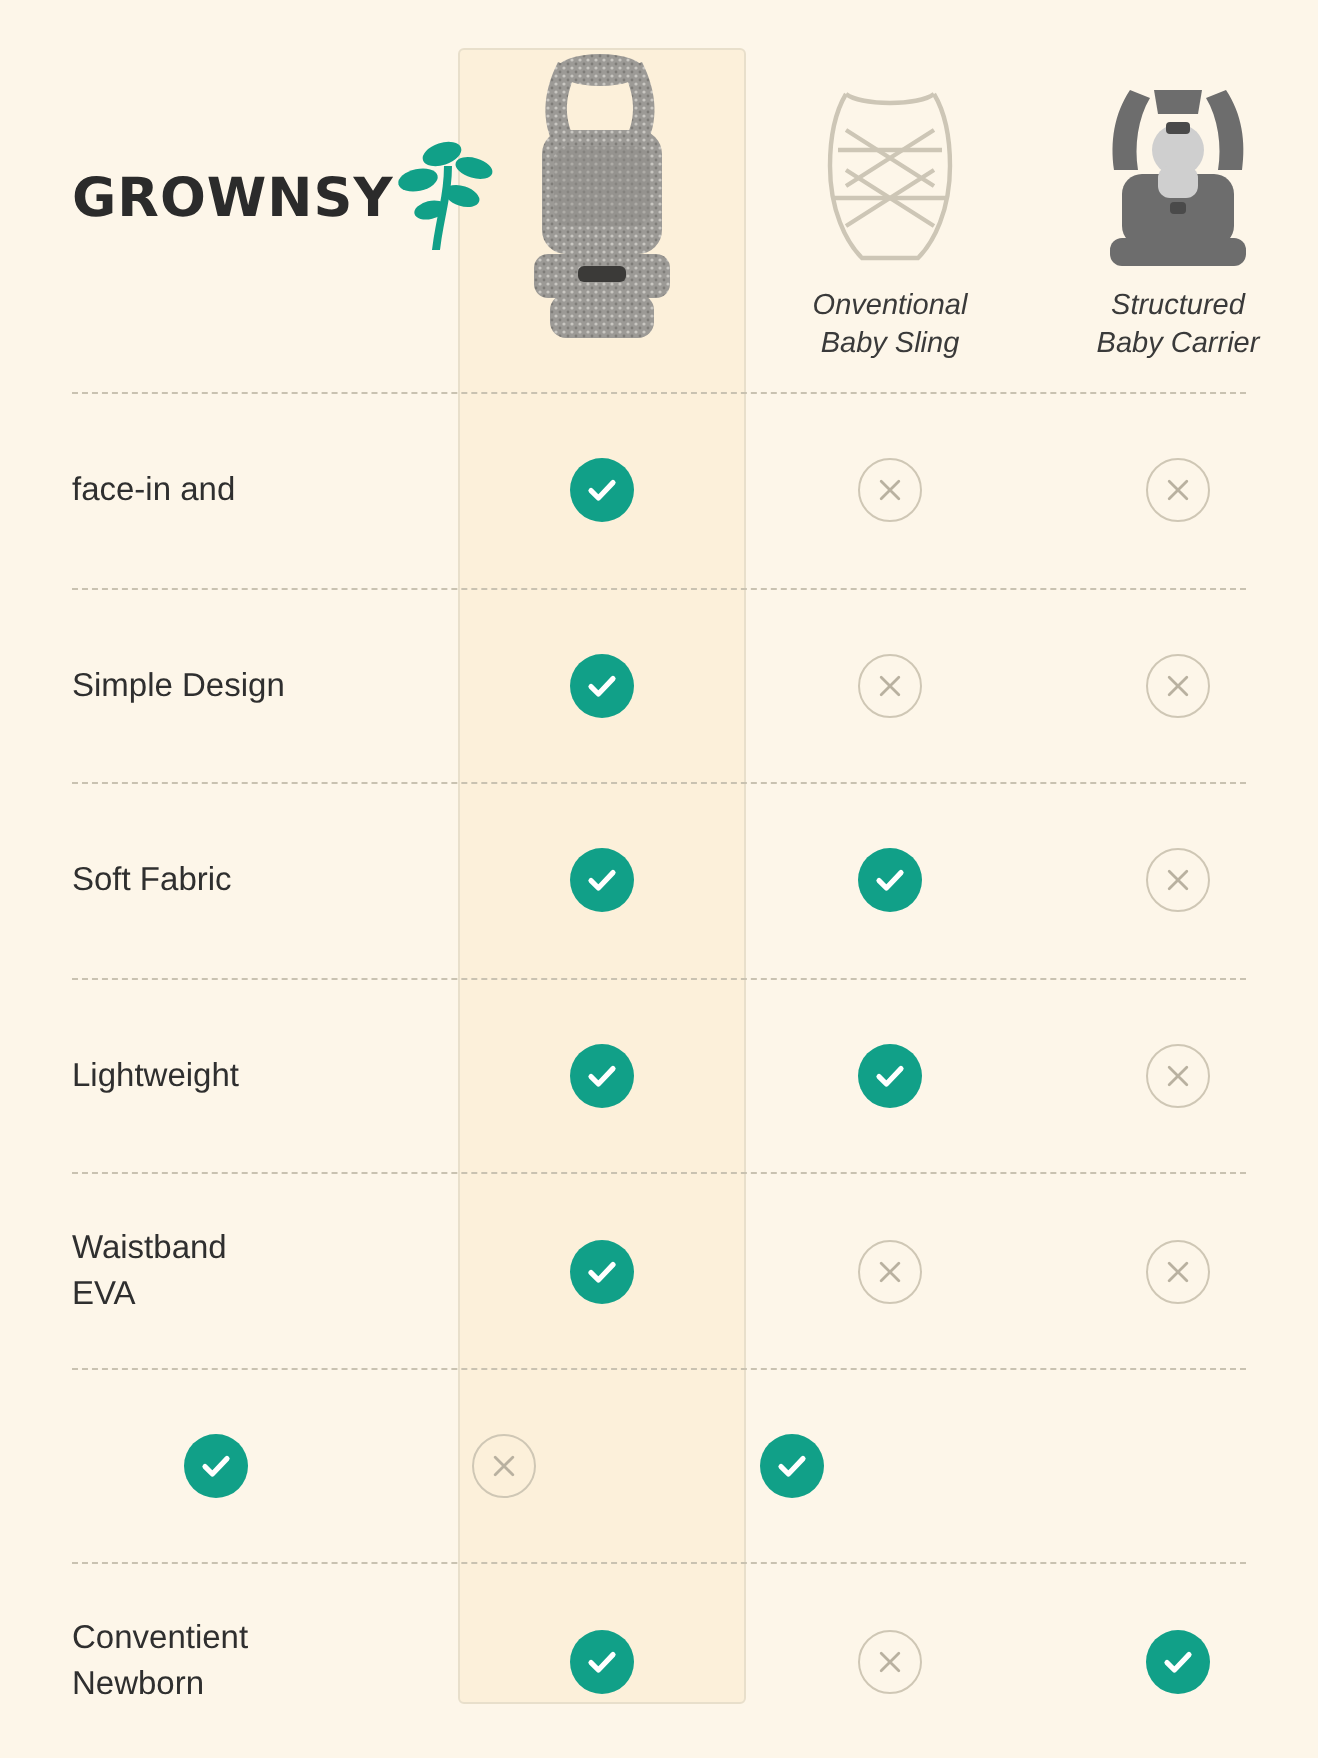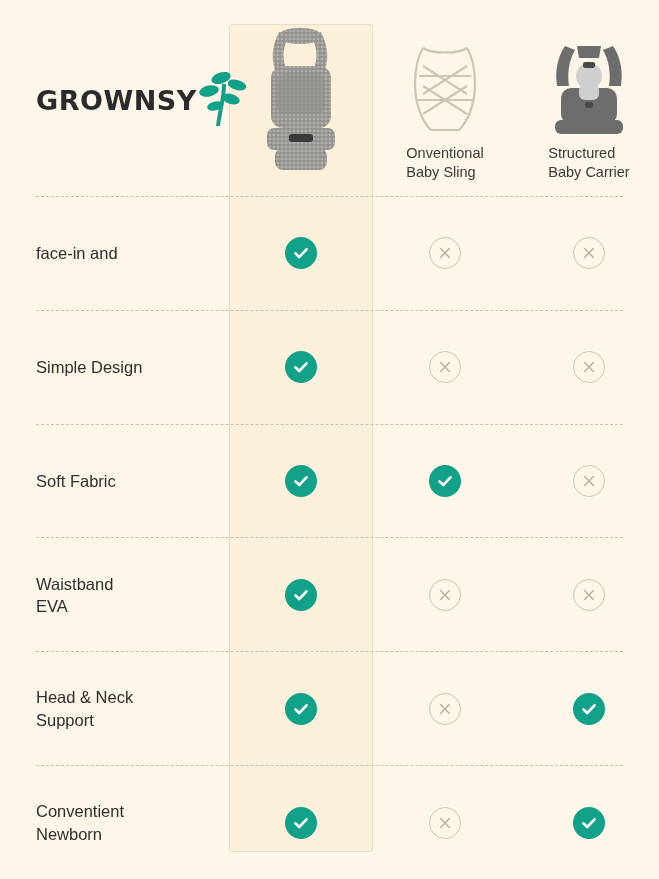--- a/index.html
+++ b/index.html
@@ -78,25 +78,26 @@
     letter-spacing: 0.5px;
     color: #2b2b2b;
     font-family: "DejaVu Sans", sans-serif;
   }
   .brand-mark {
     margin-left: -6px;
     display: block;
   }
 
   .col-title {
-    text-align: left;
+    text-align: center;
     font-size: 14.5px;
     line-height: 1.3;
     color: #3a3a3a;
     padding-bottom: 14px;
+    font-style: italic;
   }
   .col-title span { display: block; }
 
   .prod-img { display: block; }
 
   
   .row {
     display: flex;
     align-items: center;
     border-top: 1px dashed #c9c2b1;
@@ -319,20 +320,46 @@
           <div class="cell-col mark last">
             <div class="cross">
               <svg width="18" height="18" viewBox="0 0 18 18">
                 <path d="M4.6 4.6 L13.4 13.4 M13.4 4.6 L4.6 13.4" fill="none" stroke="#b9b1a0" stroke-width="1.4" stroke-linecap="round"></path>
               </svg>
             </div>
           </div>
         </div>
         <div class="row">
           <div class="cell-label">
+            <span>Lightweight</span>
+          </div>
+          <div class="cell-col mark">
+            <div class="check">
+              <svg width="18" height="18" viewBox="0 0 18 18">
+                <path d="M3.5 9.3 L7.2 13 L14.5 5.3" fill="none" stroke="#ffffff" stroke-width="2.6" stroke-linecap="round" stroke-linejoin="round"></path>
+              </svg>
+            </div>
+          </div>
+          <div class="cell-col mark">
+            <div class="check">
+              <svg width="18" height="18" viewBox="0 0 18 18">
+                <path d="M3.5 9.3 L7.2 13 L14.5 5.3" fill="none" stroke="#ffffff" stroke-width="2.6" stroke-linecap="round" stroke-linejoin="round"></path>
+              </svg>
+            </div>
+          </div>
+          <div class="cell-col mark last">
+            <div class="cross">
+              <svg width="18" height="18" viewBox="0 0 18 18">
+                <path d="M4.6 4.6 L13.4 13.4 M13.4 4.6 L4.6 13.4" fill="none" stroke="#b9b1a0" stroke-width="1.4" stroke-linecap="round"></path>
+              </svg>
+            </div>
+          </div>
+        </div>
+        <div class="row">
+          <div class="cell-label">
             <span>Waistband</span>
             <span>EVA</span>
           </div>
           <div class="cell-col mark">
             <div class="check">
               <svg width="18" height="18" viewBox="0 0 18 18">
                 <path d="M3.5 9.3 L7.2 13 L14.5 5.3" fill="none" stroke="#ffffff" stroke-width="2.6" stroke-linecap="round" stroke-linejoin="round"></path>
               </svg>
             </div>
           </div>
@@ -345,24 +372,20 @@
           </div>
           <div class="cell-col mark last">
             <div class="cross">
               <svg width="18" height="18" viewBox="0 0 18 18">
                 <path d="M4.6 4.6 L13.4 13.4 M13.4 4.6 L4.6 13.4" fill="none" stroke="#b9b1a0" stroke-width="1.4" stroke-linecap="round"></path>
               </svg>
             </div>
           </div>
         </div>
         <div class="row">
-          <div class="cell-label">
-            <span>Head &amp; Neck</span>
-            <span>Support</span>
-          </div>
           <div class="cell-col mark">
             <div class="check">
               <svg width="18" height="18" viewBox="0 0 18 18">
                 <path d="M3.5 9.3 L7.2 13 L14.5 5.3" fill="none" stroke="#ffffff" stroke-width="2.6" stroke-linecap="round" stroke-linejoin="round"></path>
               </svg>
             </div>
           </div>
           <div class="cell-col mark">
             <div class="cross">
               <svg width="18" height="18" viewBox="0 0 18 18">

